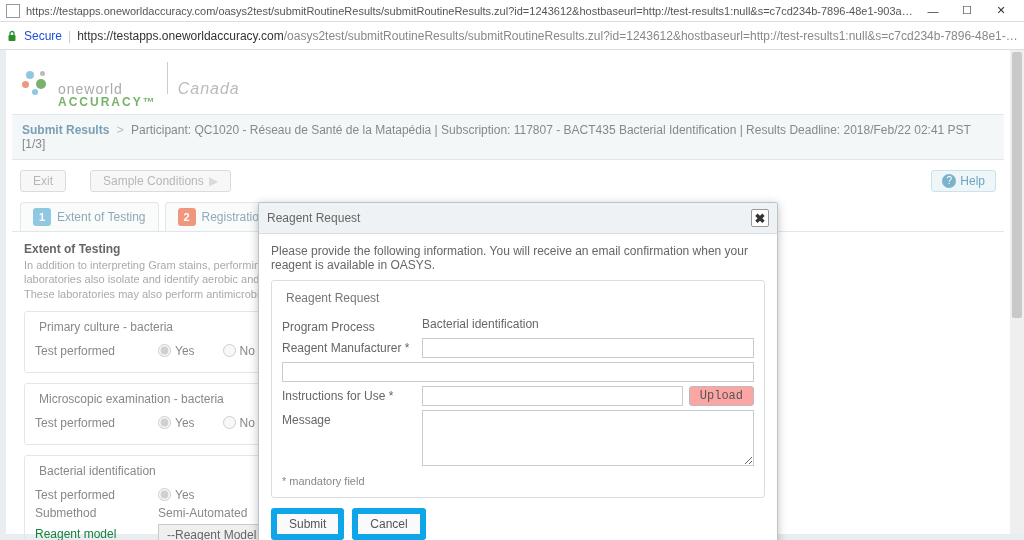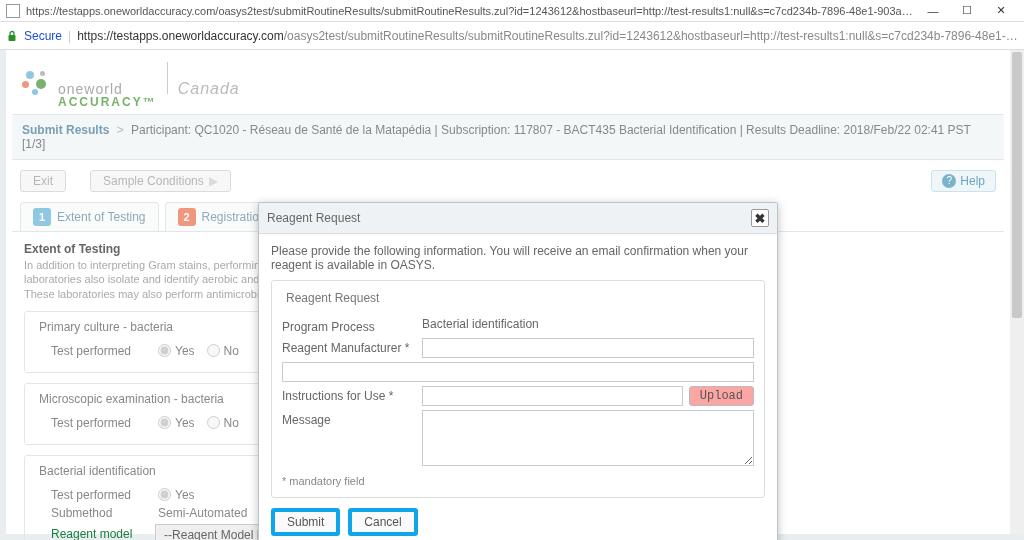--- a/index.html
+++ b/index.html
@@ -113,21 +113,21 @@
   .tab .num.blue { background:#8fc8e0; }
   .tab .num.or { background:#f0977f; }
   .tabpanel { padding:10px 12px; }
   .section-title { color:#666; font-weight:bold; margin-bottom:2px; }
   .section-desc { color:#aaa; font-size:11px; margin-bottom:10px; max-width:470px; line-height:1.3; }
   .fieldset {
     border:1px solid #e3e7e9; border-radius:3px; padding:8px 10px 10px 10px;
     margin-bottom:10px; max-width:420px;
   }
   .legend { margin:-16px 0 6px 0; background:#fff; display:inline-block; padding:0 4px; color:#888; }
-  .row { display:flex; align-items:center; gap:12px; margin:4px 16px; }
+  .row { display:flex; align-items:center; gap:28px; margin:4px 0; }
   .lbl { width:95px; color:#888; }
   .lbl.red { color:#15803d; }
   .radio { display:flex; align-items:center; gap:4px; color:#888; }
   .radio input { accent-color:#888; }
   .val { color:#888; }
   .select {
     border:1px solid #ccc; background:#efefef; color:#666;
     padding:2px 4px; font-size:12px; width:270px; height:20px;
   }
   
@@ -153,21 +153,21 @@
   .m-legend { margin:-18px 0 8px 0; background:#fff; display:inline-block; padding:0 4px; color:#777; }
   .frow { display:flex; align-items:flex-start; margin:4px 0; }
   .flbl { width:140px; color:#666; padding-top:3px; }
   .fval { flex:1; }
   .tinput { width:100%; border:1px solid #c7cdd0; height:20px; padding:2px 4px; font-size:12px; }
   .uploadrow { display:flex; gap:6px; }
   .uploadbtn { border:1px solid #bbb; background:#fca5a5; border-radius:3px; padding:2px 10px; font-size:12px; color:#555;font-family:Liberation Mono, monospace; }
   .tarea { width:100%; height:56px; border:1px solid #c7cdd0; resize:both; padding:2px 4px; font-size:12px; }
   .mand { font-size:11px; color:#888; margin-top:6px; }
   .modal-actions { margin-top:10px; display:flex; gap:8px; }
-  .mbtn { border:4px solid #0ea5e9; background:#fafafa; border-radius:3px; padding:3px 12px; font-size:12px; color:#555; cursor:pointer; }
+  .mbtn { border:6px solid #0ea5e9; background:#fafafa; border-radius:3px; padding:3px 12px; font-size:12px; color:#555; cursor:pointer; }
 </style>
 </head>
 <body>
 
 <div class="titlebar">
   <span class="tb-icon"></span>
   <span class="tb-url">https://testapps.oneworldaccuracy.com/oasys2test/submitRoutineResults/submitRoutineResults.zul?id=1243612&amp;hostbaseurl=http://test-results1:null&amp;s=c7cd234b-7896-48e1-903a-94a8ecc36e16&amp;t=&amp;p=&amp;returnURI=/das...</span>
   <div class="winbtn">—</div>
   <div class="winbtn">☐</div>
   <div class="winbtn">✕</div>

